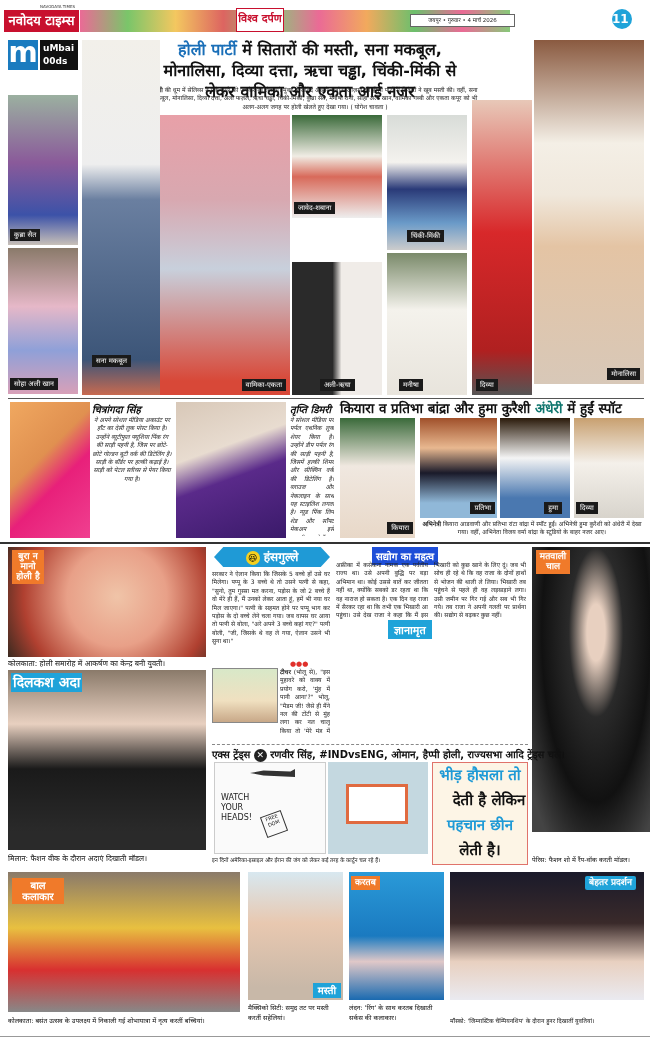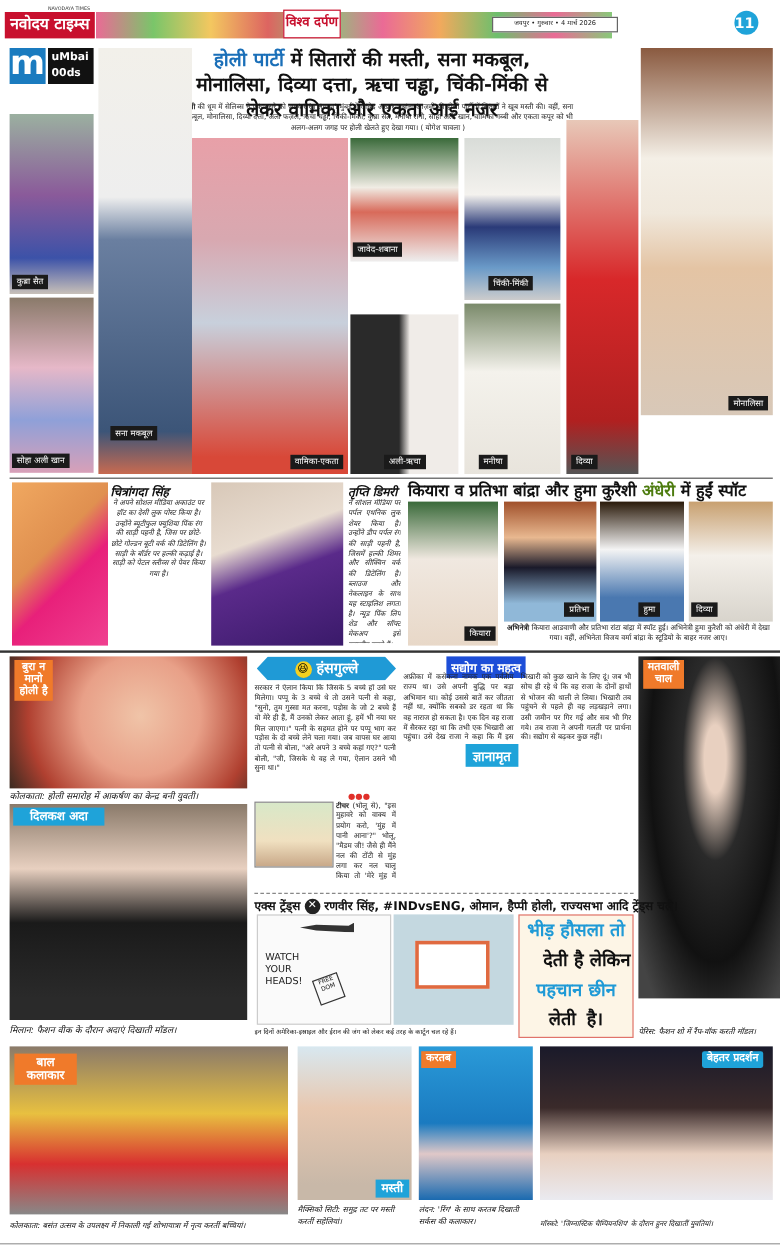--- a/index.html
+++ b/index.html
@@ -1,21 +1,21 @@
 <!DOCTYPE html>
 <html><head>
 <meta charset="utf-8">
 <style>
   * { box-sizing: border-box; margin: 0; padding: 0; }
   body { width: 650px; height: 1043px; background: #fff; font-family: "DejaVu Sans", sans-serif; position: relative; overflow: hidden; color: #111; }
   .abs { position: absolute; }
   .photo { position: absolute; overflow: hidden; }
   .cap { position: absolute; background: #1a1a1a; color: #fff; font-size: 7px; padding: 1px 4px; line-height: 10px; white-space: nowrap; }
   .tag { position: absolute; color: #fff; font-weight: bold; text-align: center; line-height: 1.1; }
-  .caption-line { position: absolute; font-size: 7.5px; font-style: italic; color: #111; line-height: 10px; }
+  .caption-line { position: absolute; font-size: 7.5px; color: #111; line-height: 10px; }
   .body-text { font-size: 6px; line-height: 8.4px; color: #222; text-align: justify; }
   .hr { position: absolute; height: 1px; background: #555; }
 </style>
 </head>
 <body>
 
 <div class="abs" style="left:0;top:0;width:650px;height:34px;">
   <div class="abs" style="left:80px;top:10px;width:430px;height:22px;background:linear-gradient(90deg,#e85a8a,#6bbf59,#f2c14e,#d9534f,#7ac36a,#e85a8a,#f0a04b,#5cb85c,#e85a8a,#7ac36a);opacity:.9;"></div>
   <div class="abs" style="left:40px;top:4px;font-size:4px;color:#333;">NAVODAYA TIMES</div>
   <div class="abs" style="left:4px;top:10px;width:75px;height:22px;background:#c8102e;color:#fff;font-weight:bold;font-size:13px;line-height:22px;text-align:center;">
@@ -67,64 +67,64 @@
 </div>
 <div class="photo" style="left:292px;top:262px;width:90px;height:133px;background:linear-gradient(90deg,#2a2a2a 45%,#f0ece8 55%);">
   <div class="cap" style="left:28px;bottom:4px;">अली-ऋचा</div>
 </div>
 <div class="photo" style="left:387px;top:253px;width:80px;height:142px;background:linear-gradient(180deg,#7a8a6a,#f4f2ec 40%,#e8e4dc);">
   <div class="cap" style="left:12px;bottom:4px;">मनीषा</div>
 </div>
 <div class="photo" style="left:472px;top:100px;width:60px;height:295px;background:linear-gradient(180deg,#e8c8b8,#d8282a 45%,#b02020 85%,#555);">
   <div class="cap" style="left:4px;bottom:4px;">दिव्या</div>
 </div>
-<div class="photo" style="left:534px;top:40px;width:110px;height:306px;background:linear-gradient(180deg,#8a5a40,#f4efe6 30%,#f0e8dc 45%,#e4c4a4 60%,#d8c8b8);">
+<div class="photo" style="left:534px;top:40px;width:110px;height:344px;background:linear-gradient(180deg,#8a5a40,#f4efe6 30%,#f0e8dc 45%,#e4c4a4 60%,#d8c8b8);">
   <div class="cap" style="right:4px;bottom:4px;">मोनालिसा</div>
 </div>
 
 <div class="hr" style="left:8px;top:398px;width:636px;"></div>
 <div class="photo" style="left:10px;top:402px;width:80px;height:136px;background:linear-gradient(135deg,#f0a860,#e09050 40%,#e8207a 60%,#f04090);"></div>
 <div class="abs" style="left:92px;top:402px;width:80px;">
   <div style="font-size:10px;font-weight:bold;font-style:italic;">चित्रांगदा सिंह</div>
   <div class="body-text" style="font-style:italic;text-align:center;">ने अपने सोशल मीडिया अकाउंट पर हॉट का देसी लुक पोस्ट किया है। उन्होंने ब्यूटीफुल फ्यूशिया पिंक रंग की साड़ी पहनी है, जिस पर छोटे-छोटे गोल्डन बूटी वर्क की डिटेलिंग है। साड़ी के बॉर्डर पर हल्की कढ़ाई है। साड़ी को पेटल स्लीव्स से पेयर किया गया है।</div>
 </div>
 <div class="photo" style="left:176px;top:402px;width:110px;height:136px;background:linear-gradient(160deg,#d8c8b8,#e8dcd0 35%,#5a2a8a 55%,#3a1a6a);"></div>
 <div class="abs" style="left:290px;top:402px;width:44px;overflow:hidden;">
   <div style="font-size:10px;font-weight:bold;font-style:italic;white-space:nowrap;">तृप्ति डिमरी</div>
   <div class="body-text" style="font-style:italic;height:120px;overflow:hidden;">ने सोशल मीडिया पर पर्पल एथनिक लुक शेयर किया है। उन्होंने डीप पर्पल रंग की साड़ी पहनी है, जिसमें हल्की शिमर और सीक्विन वर्क की डिटेलिंग है। ब्लाउज और नेकलाइन के साथ यह स्टाइलिश लगता है। न्यूड पिंक लिप शेड और सॉफ्ट मेकअप इसे कम्प्लीट करते हैं।</div>
 </div>
 
 <div class="abs" style="left:340px;top:399px;width:305px;font-size:13.5px;font-weight:bold;white-space:nowrap;">
-  <span>कियारा व प्रतिभा बांद्रा और हुमा कुरैशी </span><span style="color:#4d7c0f;">अंधेरी</span><span> में हुईं स्पॉट</span>
+  <span>कियारा व प्रतिभा बांद्रा और हुमा कुरैशी </span><span style="color:#0f766e;">अंधेरी</span><span> में हुईं स्पॉट</span>
 </div>
 <div class="photo" style="left:340px;top:418px;width:75px;height:120px;background:linear-gradient(180deg,#3a6a3a,#f0e8e0 40%,#e8d8c8);">
   <div class="cap" style="right:2px;bottom:4px;">कियारा</div>
 </div>
 <div class="photo" style="left:420px;top:418px;width:77px;height:100px;background:linear-gradient(180deg,#a0502a,#e8b890 30%,#1a1a2a 55%,#90b8d8 85%);">
   <div class="cap" style="right:2px;bottom:4px;">प्रतिभा</div>
 </div>
 <div class="photo" style="left:500px;top:418px;width:70px;height:100px;background:linear-gradient(180deg,#2a1a0a,#f4f4f4 40%,#4a78b0 80%);">
-  <div class="cap" style="right:20px;bottom:4px;">हुमा</div>
+  <div class="cap" style="right:8px;bottom:4px;">हुमा</div>
 </div>
 <div class="photo" style="left:574px;top:418px;width:70px;height:100px;background:linear-gradient(180deg,#c8a070,#f4f0ea 45%,#d8d4cc);">
   <div class="cap" style="left:2px;bottom:4px;">दिव्या</div>
 </div>
 <div class="abs body-text" style="left:420px;top:520px;width:224px;text-align:center;">
   <b>अभिनेत्री</b><span> कियारा आडवाणी और प्रतिभा रांटा बांद्रा में स्पॉट हुईं। अभिनेत्री हुमा कुरैशी को अंधेरी में देखा गया। वहीं, अभिनेता विजय वर्मा बांद्रा के स्टूडियो के बाहर नजर आए।</span>
 </div>
 
 <div class="hr" style="left:0;top:542px;width:650px;height:2px;background:#333;"></div>
 
 <div class="photo" style="left:8px;top:547px;width:198px;height:110px;background:radial-gradient(circle at 55% 45%,#f0c4a8,#e8a088 40%,#b04030 75%,#3a2a20);">
   <div class="tag" style="left:4px;top:3px;width:32px;background:#f07a2a;font-size:9px;padding:2px;"><span>बुरा न मानो होली है</span></div>
 </div>
 <div class="caption-line" style="left:8px;top:659px;width:200px;">कोलकाता: होली समारोह में आकर्षण का केन्द्र बनी युवती।</div>
 
 <div class="photo" style="left:8px;top:670px;width:198px;height:180px;background:linear-gradient(180deg,#8a7a6a,#e8d0c0 30%,#1a1a1a 55%,#2a2a2a 90%);">
-  <div class="tag" style="left:3px;top:3px;background:#1fa3d9;font-size:10px;padding:2px 14px;"><span>दिलकश अदा</span></div>
+  <div class="tag" style="left:3px;top:3px;background:#1fa3d9;font-size:14px;padding:2px 2px;"><span>दिलकश अदा</span></div>
 </div>
 <div class="caption-line" style="left:8px;top:854px;width:200px;">मिलान: फैशन वीक के दौरान अदाएं दिखाती मॉडल।</div>
 
 <div class="abs" style="left:214px;top:547px;width:116px;height:20px;background:#1f9ad6;clip-path:polygon(8% 0,92% 0,100% 50%,92% 100%,8% 100%,0 50%);color:#fff;font-weight:bold;font-size:12px;line-height:20px;text-align:center;">
   <span style="display:inline-block;width:14px;height:14px;border-radius:50%;background:#f5d020;vertical-align:middle;font-size:9px;line-height:14px;color:#000;">😆</span>
   <span>हंसगुल्ले</span>
 </div>
 <div class="abs body-text" style="left:212px;top:570px;width:118px;height:90px;overflow:hidden;">
   <span>सरकार ने ऐलान किया कि जिसके 5 बच्चे हों उसे घर मिलेगा। पप्पू के 3 बच्चे थे तो उसने पत्नी से कहा, "सुनो, तुम गुस्सा मत करना, पड़ोस के जो 2 बच्चे हैं वो मेरे ही हैं, मैं उनको लेकर आता हूं, हमें भी नया घर मिल जाएगा।" पत्नी के सहमत होने पर पप्पू भाग कर पड़ोस के दो बच्चे लेने चला गया। जब वापस घर आया तो पत्नी से बोला, "अरे अपने 3 बच्चे कहां गए?" पत्नी बोली, "जी, जिसके थे वह ले गया, ऐलान उसने भी सुना था।"</span>
 </div>
@@ -160,21 +160,21 @@
 </div>
 <div class="abs" style="left:328px;top:762px;width:100px;height:92px;background:#c4d8e0;">
   <div class="abs" style="left:18px;top:22px;width:62px;height:40px;background:#fff;border:3px solid #e06a40;"></div>
 </div>
 <div class="abs" style="left:212px;top:856px;width:220px;font-size:5.5px;white-space:nowrap;overflow:hidden;">इन दिनों अमेरिका-इस्राइल और ईरान की जंग को लेकर कई तरह के कार्टून चल रहे हैं।</div>
 
 <div class="abs" style="left:432px;top:762px;width:96px;height:103px;background:#fdf5e6;border:1.5px solid #e0736b;text-align:center;font-weight:bold;font-size:15px;line-height:25px;">
   <div style="color:#1f9ad6;">भीड़ हौसला तो</div>
   <div style="color:#111;padding-left:18px;">देती है लेकिन</div>
   <div style="color:#1f9ad6;">पहचान छीन</div>
-  <div style="color:#111;font-family:Liberation Mono, monospace;">लेती है।</div>
+  <div style="color:#111;">लेती है।</div>
 </div>
 
 <div class="photo" style="left:8px;top:872px;width:232px;height:140px;background:linear-gradient(180deg,#8a7a6a,#e8c040 40%,#d83030 70%,#888);">
   <div class="tag" style="left:4px;top:6px;width:52px;background:#f07a2a;font-size:10px;padding:2px;"><span>बाल कलाकार</span></div>
 </div>
 <div class="caption-line" style="left:8px;top:1016px;width:240px;font-size:6.5px;">कोलकाता: बसंत उत्सव के उपलक्ष्य में निकाली गई शोभायात्रा में नृत्य करतीं बच्चियां।</div>
 
 <div class="photo" style="left:248px;top:872px;width:95px;height:128px;background:linear-gradient(180deg,#d8e8f0,#e8c8b0 40%,#c8b8a8 90%);">
   <div class="tag" style="right:2px;bottom:2px;background:#1fa3d9;font-size:10px;padding:2px 5px;"><span>मस्ती</span></div>
 </div>

